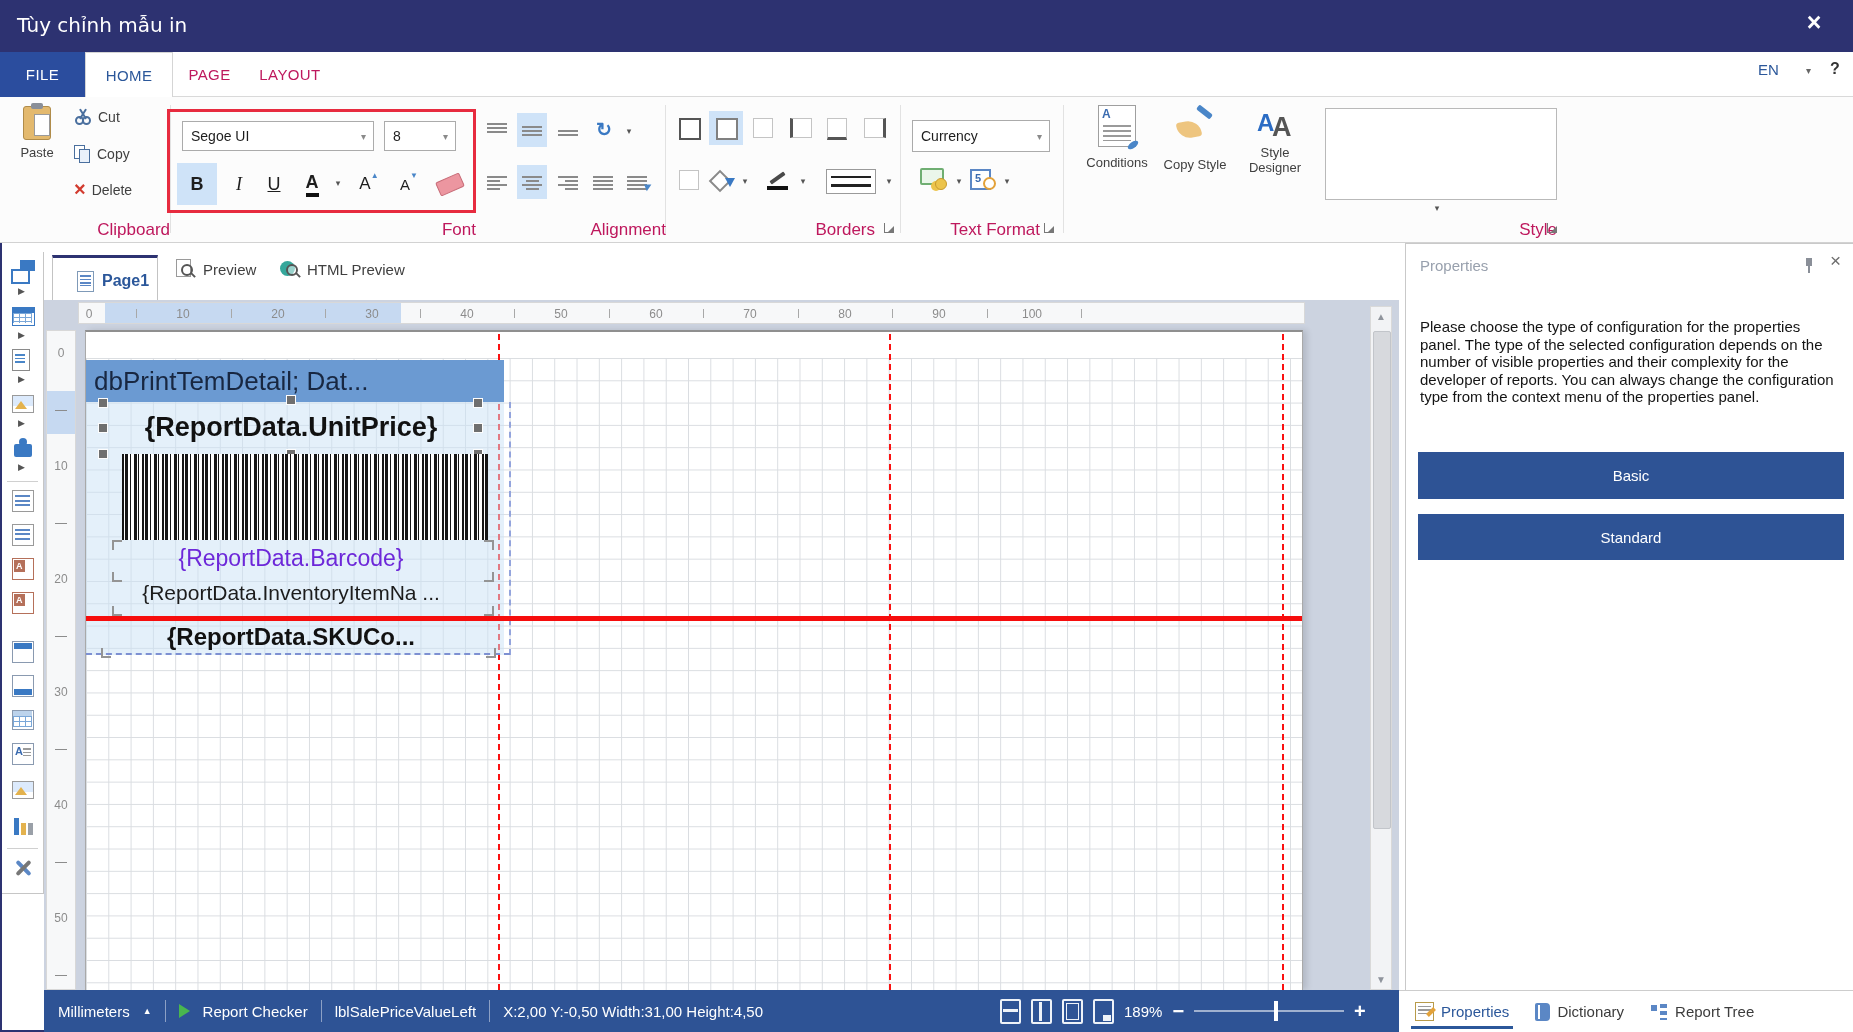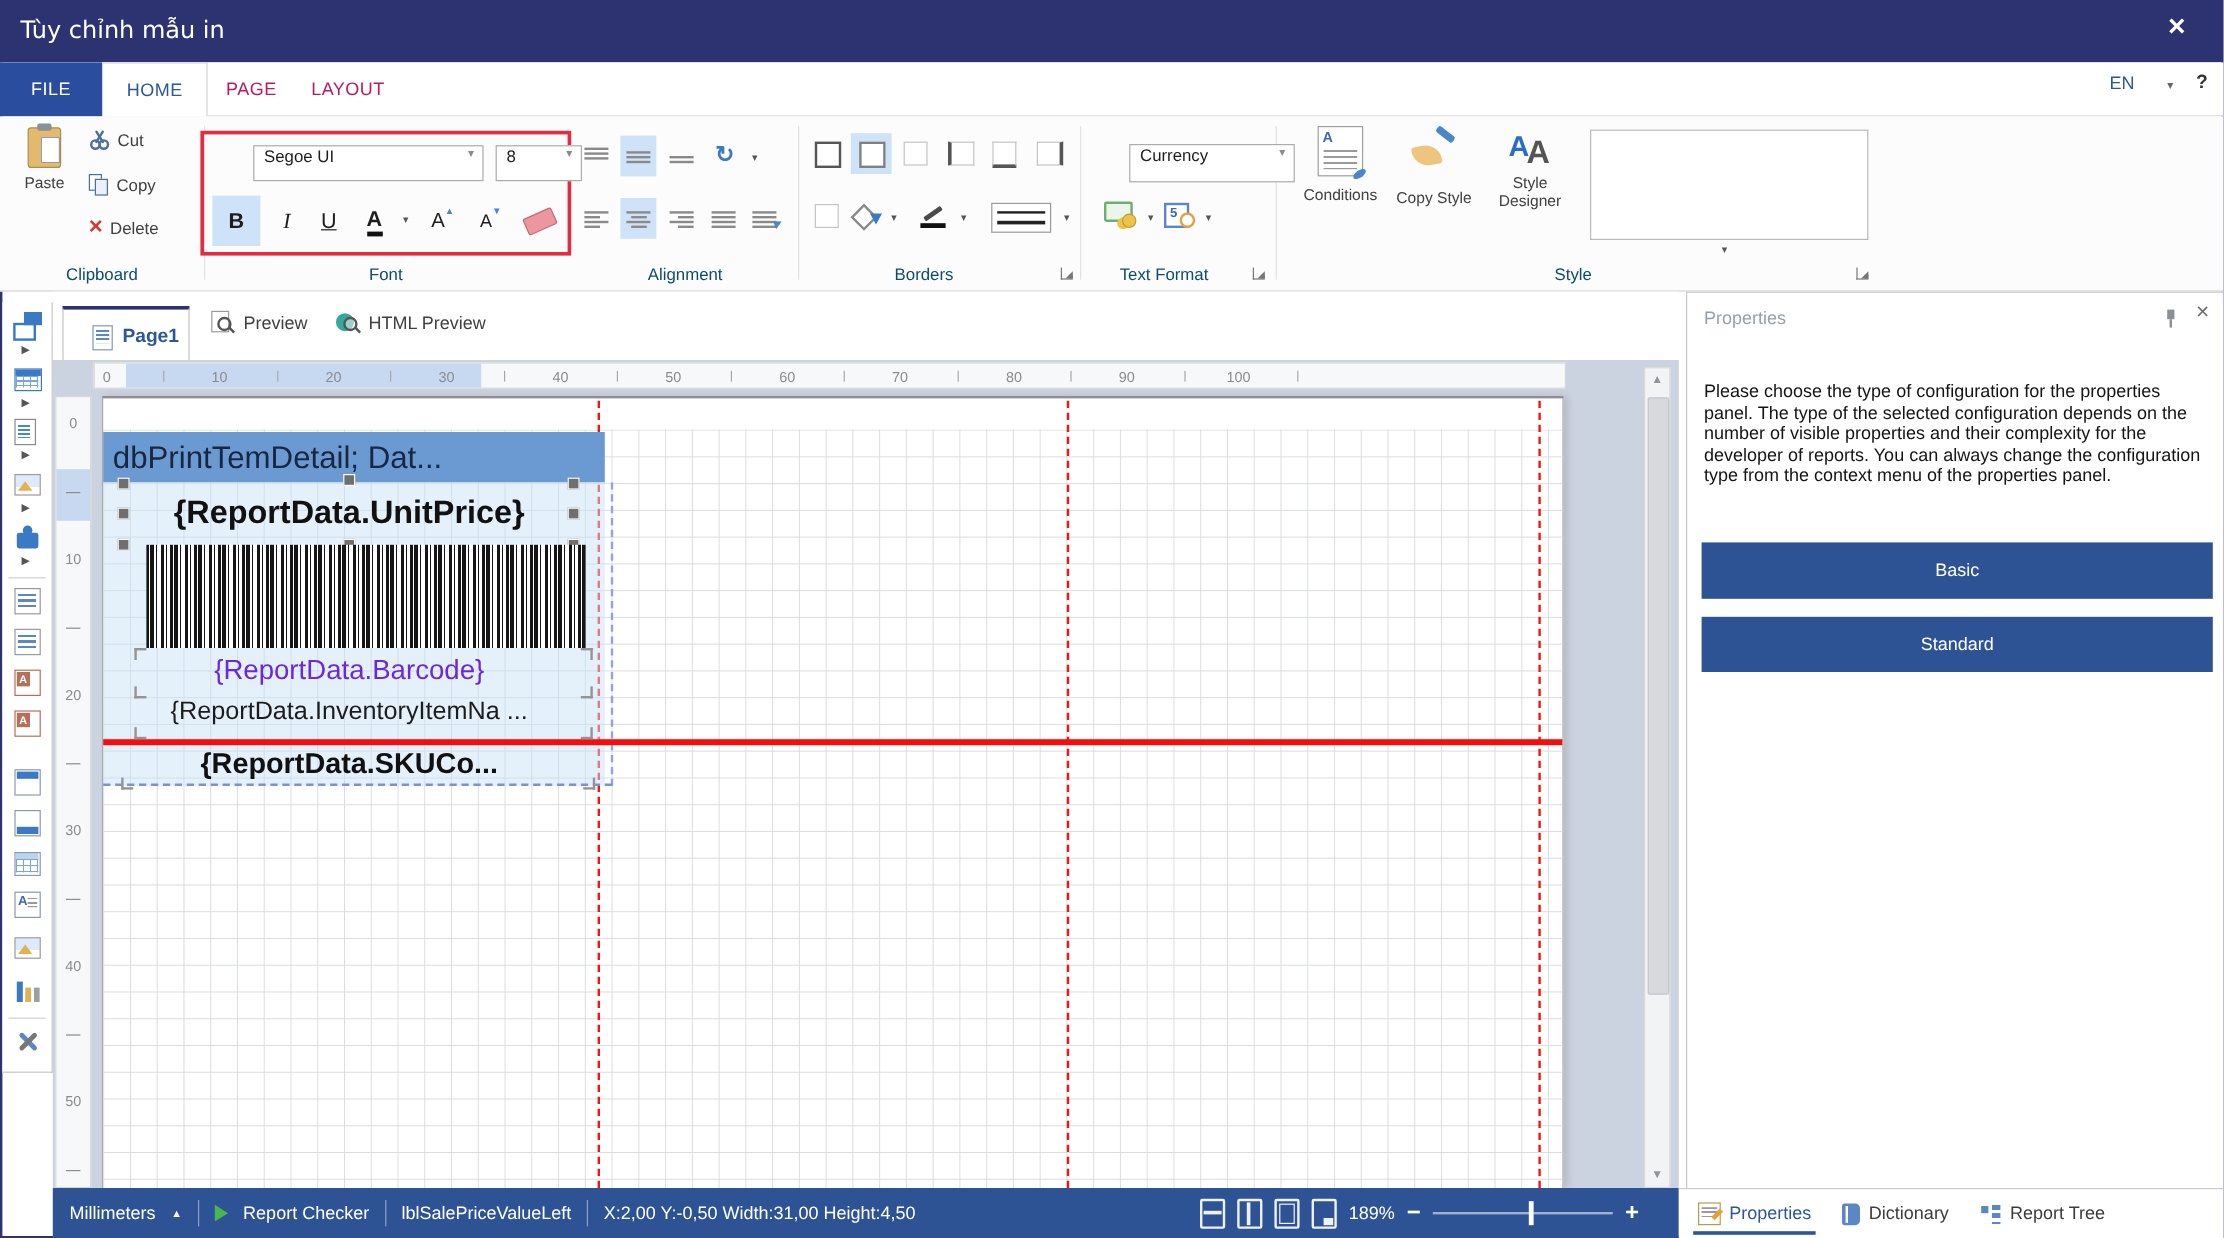--- a/index.html
+++ b/index.html
@@ -21,24 +21,24 @@
   #tab-home{left:85px;width:88px;background:#ffffff;color:#2b579a;border:1px solid #d5d5d5;border-bottom:none;box-sizing:border-box;}
   #tab-page{left:173px;width:73px;}
   #tab-layout{left:246px;width:88px;}
   #lang{left:1758px;top:9px;position:absolute;color:#2b579a;font-size:15px;cursor:pointer;}
   #lang-arrow{left:1806px;top:13px;position:absolute;color:#666;font-size:10px;cursor:pointer;}
   #help-btn{left:1830px;top:8px;position:absolute;color:#333;font-size:16px;font-weight:bold;cursor:pointer;}
 
   
   #ribbon{left:0;top:97px;width:1853px;height:146px;background:#fcfcfc;border-bottom:1px solid #d2d2d2;box-sizing:border-box;}
   .vsep{position:absolute;top:8px;width:1px;height:128px;background:#e2e2e2;}
-  .glabel{position:absolute;top:123px;height:18px;text-align:center;font-size:14px;color:#0c4a6e;}
+  .glabel{position:absolute;top:123px;height:18px;text-align:right;font-size:17px;color:#be185d;}
   .bigbtn{position:absolute;text-align:center;cursor:pointer;color:#404040;font-size:13px;}
   .smallbtn{position:absolute;display:flex;align-items:center;gap:6px;font-size:14px;color:#404040;cursor:pointer;}
-  .combo{position:absolute;background:#fff;border:1px solid #ababab;box-sizing:border-box;font-size:14px;color:#1d1d1d;display:flex;padding-left:8px;cursor:pointer;margin-left:29px;}
+  .combo{position:absolute;background:#fff;border:1px solid #ababab;box-sizing:border-box;font-size:14px;color:#1d1d1d;display:flex;align-items:center;padding-left:8px;cursor:pointer;}
   .combo .arr{position:absolute;right:7px;color:#8a8a8a;font-size:10px;}
   .tgl{position:absolute;display:flex;align-items:center;justify-content:center;cursor:pointer;}
   .on{background:#cfe3f8;}
   .launcher{position:absolute;width:9px;height:9px;border-left:1px solid #777;border-bottom:1px solid #777;cursor:pointer;}
   .launcher::after{content:"";position:absolute;right:0;bottom:0;width:0;height:0;border:3px solid transparent;border-right:3px solid #777;border-bottom:3px solid #777;}
   #fontbox{left:167px;top:12px;width:309px;height:104px;border:3px solid #e72b3f;box-sizing:border-box;}
 
   
   .ic-paste{position:relative;width:26px;height:32px;background:#e3b96e;border:1px solid #b08c4a;border-radius:3px;margin:0 auto;}
   .ic-paste::before{content:"";position:absolute;left:7px;top:-4px;width:12px;height:6px;background:#8a8f98;border-radius:2px;}

